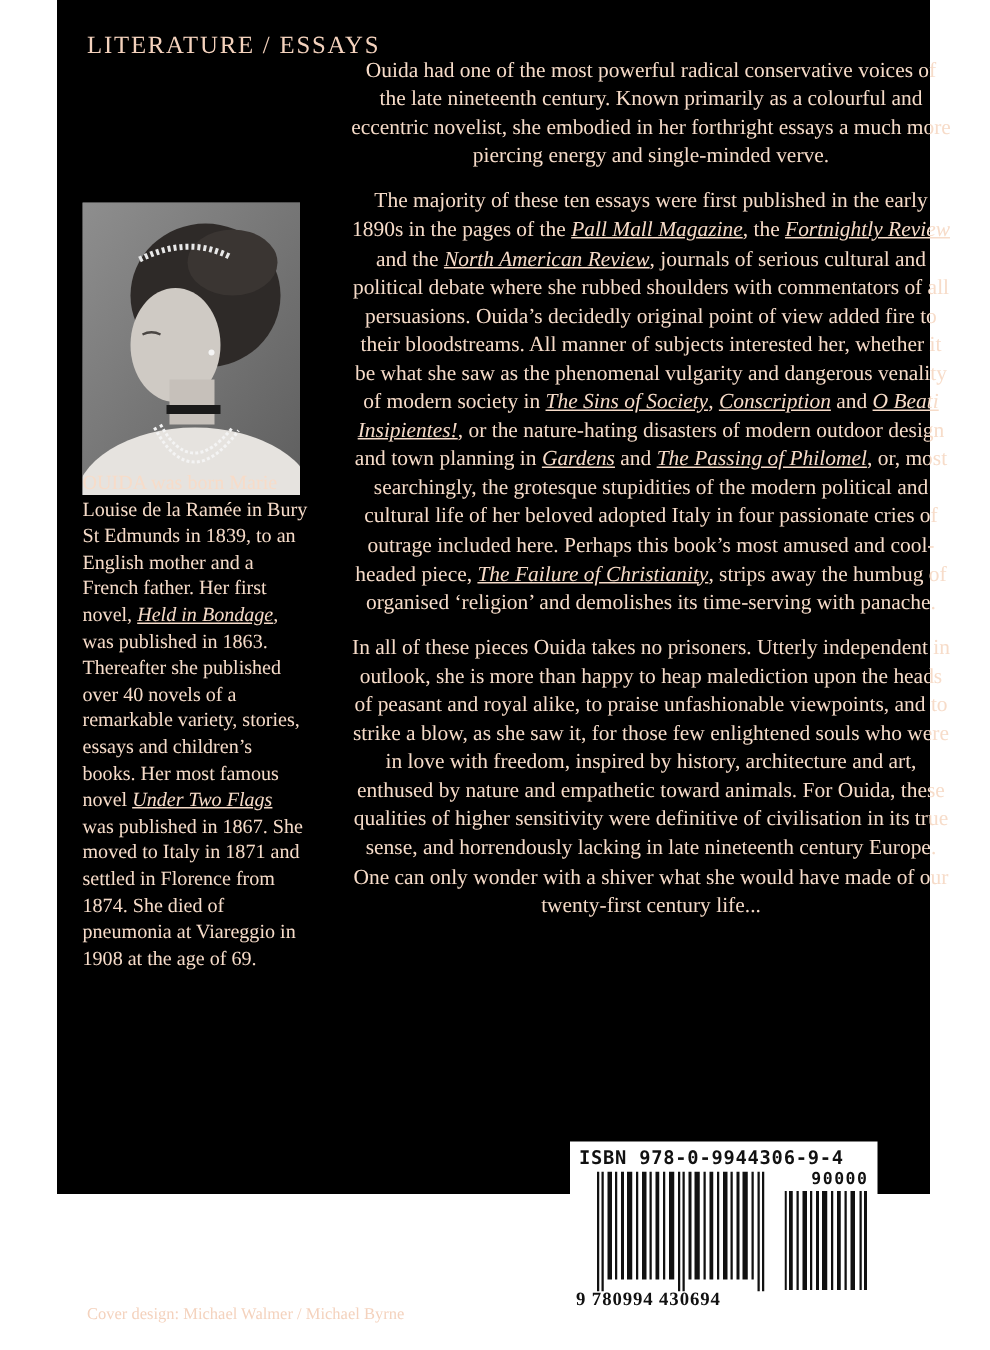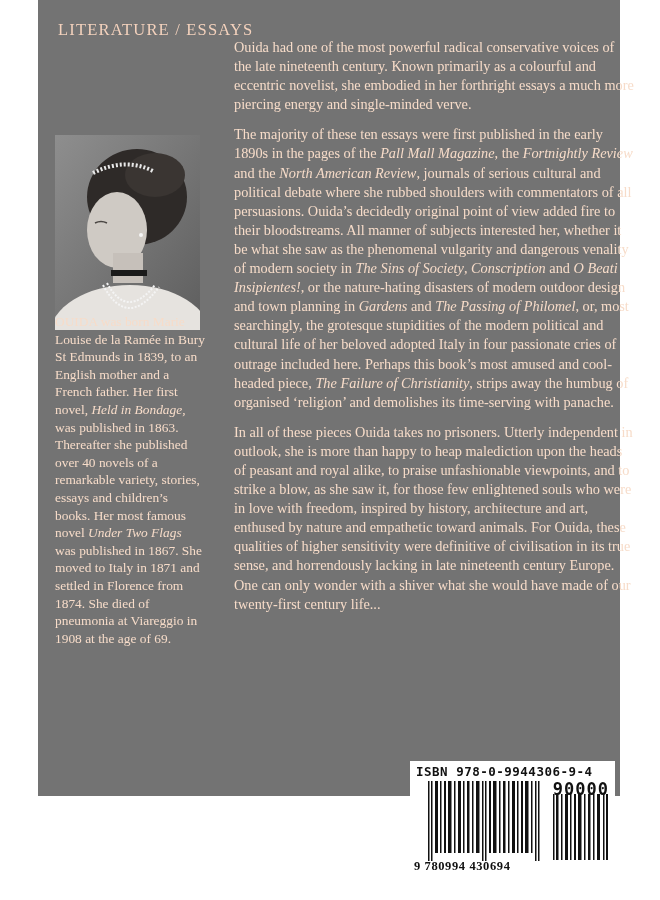--- a/index.html
+++ b/index.html
@@ -2,51 +2,51 @@
 <html><head>
 <meta charset="utf-8">
 <style>
   html, body { margin: 0; padding: 0; }
   body {
     width: 660px; height: 900px; background: #ffffff; position: relative; overflow: hidden;
     font-family: "Liberation Serif", "DejaVu Serif", serif;
   }
   .cover {
     position: absolute; left: 38px; top: 0; width: 582px; height: 796px;
-    background: #737373; color: #f6d9c6;
+    background: #000000; color: #f6d9c6;
   }
   .category {
     position: absolute; left: 20px; top: 20px; font-size: 16.5px; letter-spacing: 1.2px;
     color: #f4d2bd;
   }
   .photo {
     position: absolute; left: 17px; top: 135px; width: 145px; height: 195px;
     background: linear-gradient(180deg, #8a8a8a 0%, #6f6f6f 30%, #9c9c9c 60%, #d8d8d8 100%);
     overflow: hidden;
   }
   .photo svg { display: block; }
   .bio {
     position: absolute; left: 17px; top: 313px; width: 150px; font-size: 13.4px; line-height: 17.6px;
     color: #f7dcc9;
   }
   .blurb {
     position: absolute; left: 196px; top: 38px; width: 400px; font-size: 14.3px; line-height: 19.1px;
     color: #f7dcc9;
   }
-  .blurb p { margin: 0 0 11px 0; }
-  i { font-style: italic; }
+  .blurb p { margin: 0 0 11px 0; text-align: center; }
+  i { font-style: italic; text-decoration: underline; }
   .credit {
     position: absolute; left: 20px; top: 880px; font-size: 11px; color: #f4d2bd; transform: translateY(-10px);
   }
   .barcode {
-    position: absolute; left: 372px; top: 761px; width: 205px; height: 116px; background: #ffffff;
+    position: absolute; left: 342px; top: 761px; width: 205px; height: 116px; background: #ffffff;
     color: #111; font-family: "DejaVu Sans Mono", monospace;
   }
   .isbn-label { position: absolute; left: 6px; top: 3px; font-size: 12.5px; letter-spacing: 0.5px; font-weight: bold; }
-  .addon-num { position: absolute; right: 6px; top: 18px; font-size: 17px; letter-spacing: 1px; font-weight: bold; }
+  .addon-num { position: absolute; right: 6px; top: 18px; font-size: 11px; letter-spacing: 1px; font-weight: bold; }
   .ean-num { position: absolute; left: 4px; bottom: 3px; font-size: 12.5px; letter-spacing: 0.6px; font-weight: bold; font-family: Liberation Serif, serif; }
   .bars { position: absolute; left: 18px; top: 20px; }
   .bars2 { position: absolute; left: 143px; top: 33px; }
 </style>
 </head>
 <body>
 
 <div class="cover">
   <div class="category">LITERATURE / ESSAYS</div>
 
@@ -86,20 +86,21 @@
   <div class="bio">
     <span>OUIDA was born Marie Louise de la Ramée in Bury St Edmunds in 1839, to an English mother and a French father. Her first novel, </span><i>Held in Bondage</i><span>, was published in 1863. Thereafter she published over 40 novels of a remarkable variety, stories, essays and children’s books. Her most famous novel </span><i>Under Two Flags</i><span> was published in 1867. She moved to Italy in 1871 and settled in Florence from 1874. She died of pneumonia at Viareggio in 1908 at the age of 69.</span>
   </div>
 
   <div class="blurb">
     <p><span>Ouida had one of the most powerful radical conservative voices of the late nineteenth century. Known primarily as a colourful and eccentric novelist, she embodied in her forthright essays a much more piercing energy and single-minded verve.</span></p>
     <p><span>The majority of these ten essays were first published in the early 1890s in the pages of the </span><i>Pall Mall Magazine</i><span>, the </span><i>Fortnightly Review</i><span> and the </span><i>North American Review</i><span>, journals of serious cultural and political debate where she rubbed shoulders with commentators of all persuasions. Ouida’s decidedly original point of view added fire to their bloodstreams. All manner of subjects interested her, whether it be what she saw as the phenomenal vulgarity and dangerous venality of modern society in </span><i>The Sins of Society</i><span>, </span><i>Conscription</i><span> and </span><i>O Beati Insipientes!</i><span>, or the nature-hating disasters of modern outdoor design and town planning in </span><i>Gardens</i><span> and </span><i>The Passing of Philomel</i><span>, or, most searchingly, the grotesque stupidities of the modern political and cultural life of her beloved adopted Italy in four passionate cries of outrage included here. Perhaps this book’s most amused and cool-headed piece, </span><i>The Failure of Christianity</i><span>, strips away the humbug of organised ‘religion’ and demolishes its time-serving with panache.</span></p>
     <p><span>In all of these pieces Ouida takes no prisoners. Utterly independent in outlook, she is more than happy to heap malediction upon the heads of peasant and royal alike, to praise unfashionable viewpoints, and to strike a blow, as she saw it, for those few enlightened souls who were in love with freedom, inspired by history, architecture and art, enthused by nature and empathetic toward animals. For Ouida, these qualities of higher sensitivity were definitive of civilisation in its true sense, and horrendously lacking in late nineteenth century Europe. One can only wonder with a shiver what she would have made of our twenty-first century life...</span></p>
   </div>
 
+  <div class="credit">Cover design: Michael Walmer / Michael Byrne</div>
 
   <div class="barcode">
     <div class="isbn-label">ISBN 978-0-9944306-9-4</div>
     <svg class="bars" width="118" height="80">
       <g fill="#111">
         <rect x="0" y="0" width="1.5" height="80"></rect>
           <rect x="3" y="0" width="1.5" height="80"></rect>
         <rect x="7" y="0" width="3" height="72"></rect>
           <rect x="12" y="0" width="1.5" height="72"></rect>
         <rect x="16" y="0" width="2" height="72"></rect>

